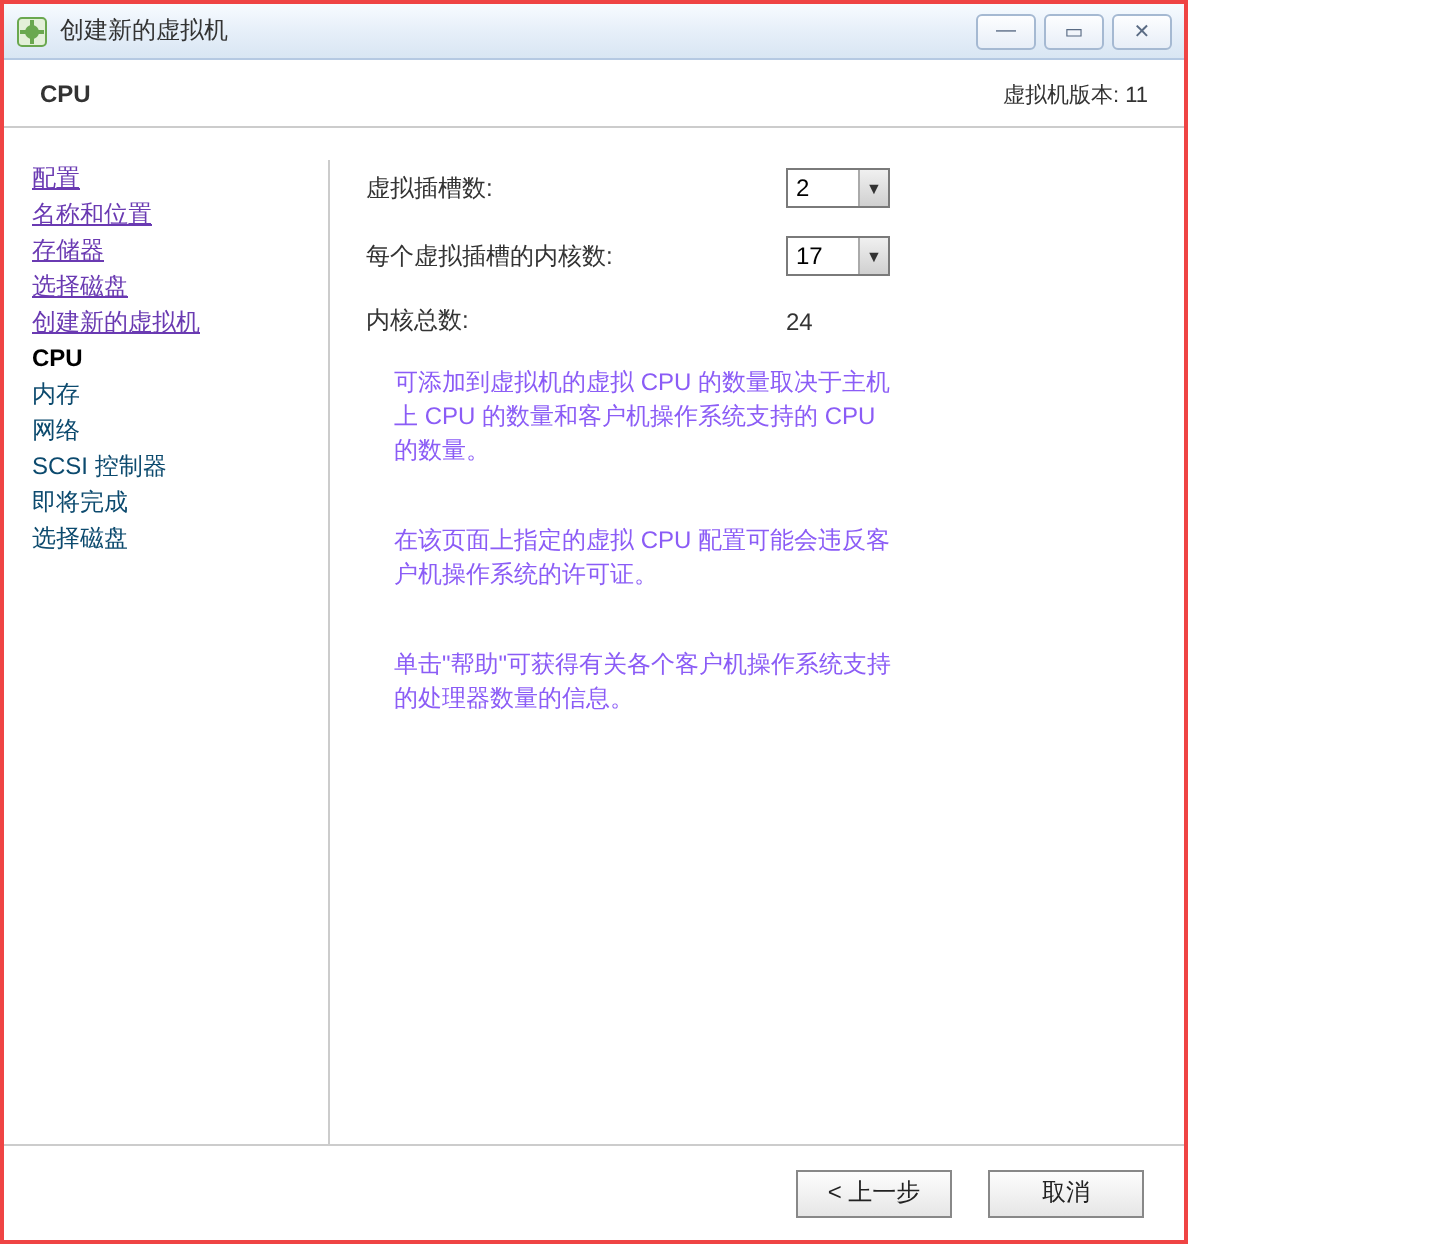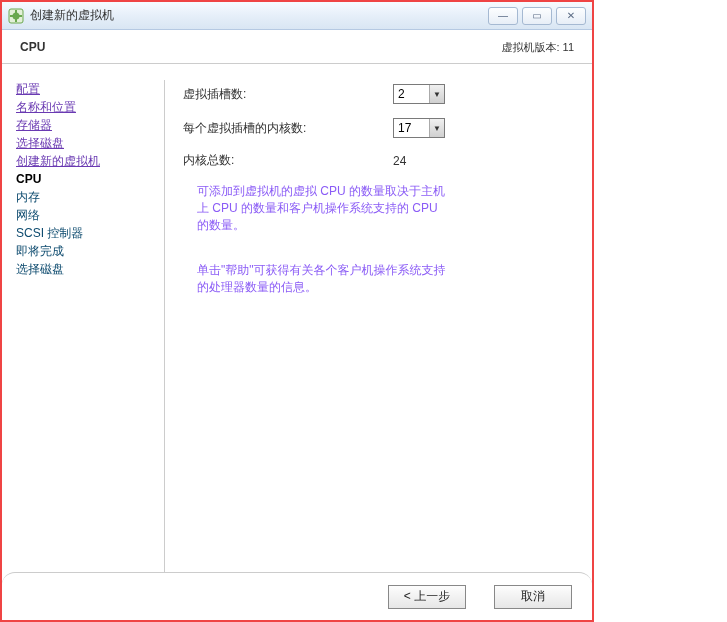--- a/index.html
+++ b/index.html
@@ -170,23 +170,21 @@
     line-height: 17px;
     color: #8b5cf6;
   }
   .footer {
     height: 48px;
     border-top: 1px solid #ccc;
     display: flex;
     align-items: center;
     justify-content: flex-end;
     padding: 0 20px;
-    gap: 10px;
     background: #fff;
-    border-radius: 13px;
   }
   .btn {
     min-width: 78px;
     height: 24px;
     border: 1px solid #888;
     background: linear-gradient(to bottom,#fdfdfd,#e6e6e6);
     font-size: 12px;
     color: #222;
     cursor: pointer;
     padding: 0 8px;
@@ -259,20 +257,21 @@
           <span class="arrow">▼</span>
         </div>
       </div>
 
       <div class="form-row">
         <span class="form-label">内核总数:</span>
         <span class="form-value">24</span>
       </div>
 
       <div class="info-block">可添加到虚拟机的虚拟 CPU 的数量取决于主机上 CPU 的数量和客户机操作系统支持的 CPU 的数量。</div>
+      <div class="info-block">在该页面上指定的虚拟 CPU 配置可能会违反客户机操作系统的许可证。</div>
       <div class="info-block">单击"帮助"可获得有关各个客户机操作系统支持的处理器数量的信息。</div>
 
     </div>
   </div>
 
   <div class="footer">
     <button class="btn">&lt; 上一步</button>
     <button class="btn" style="margin-left:18px">取消</button>
   </div>
 

